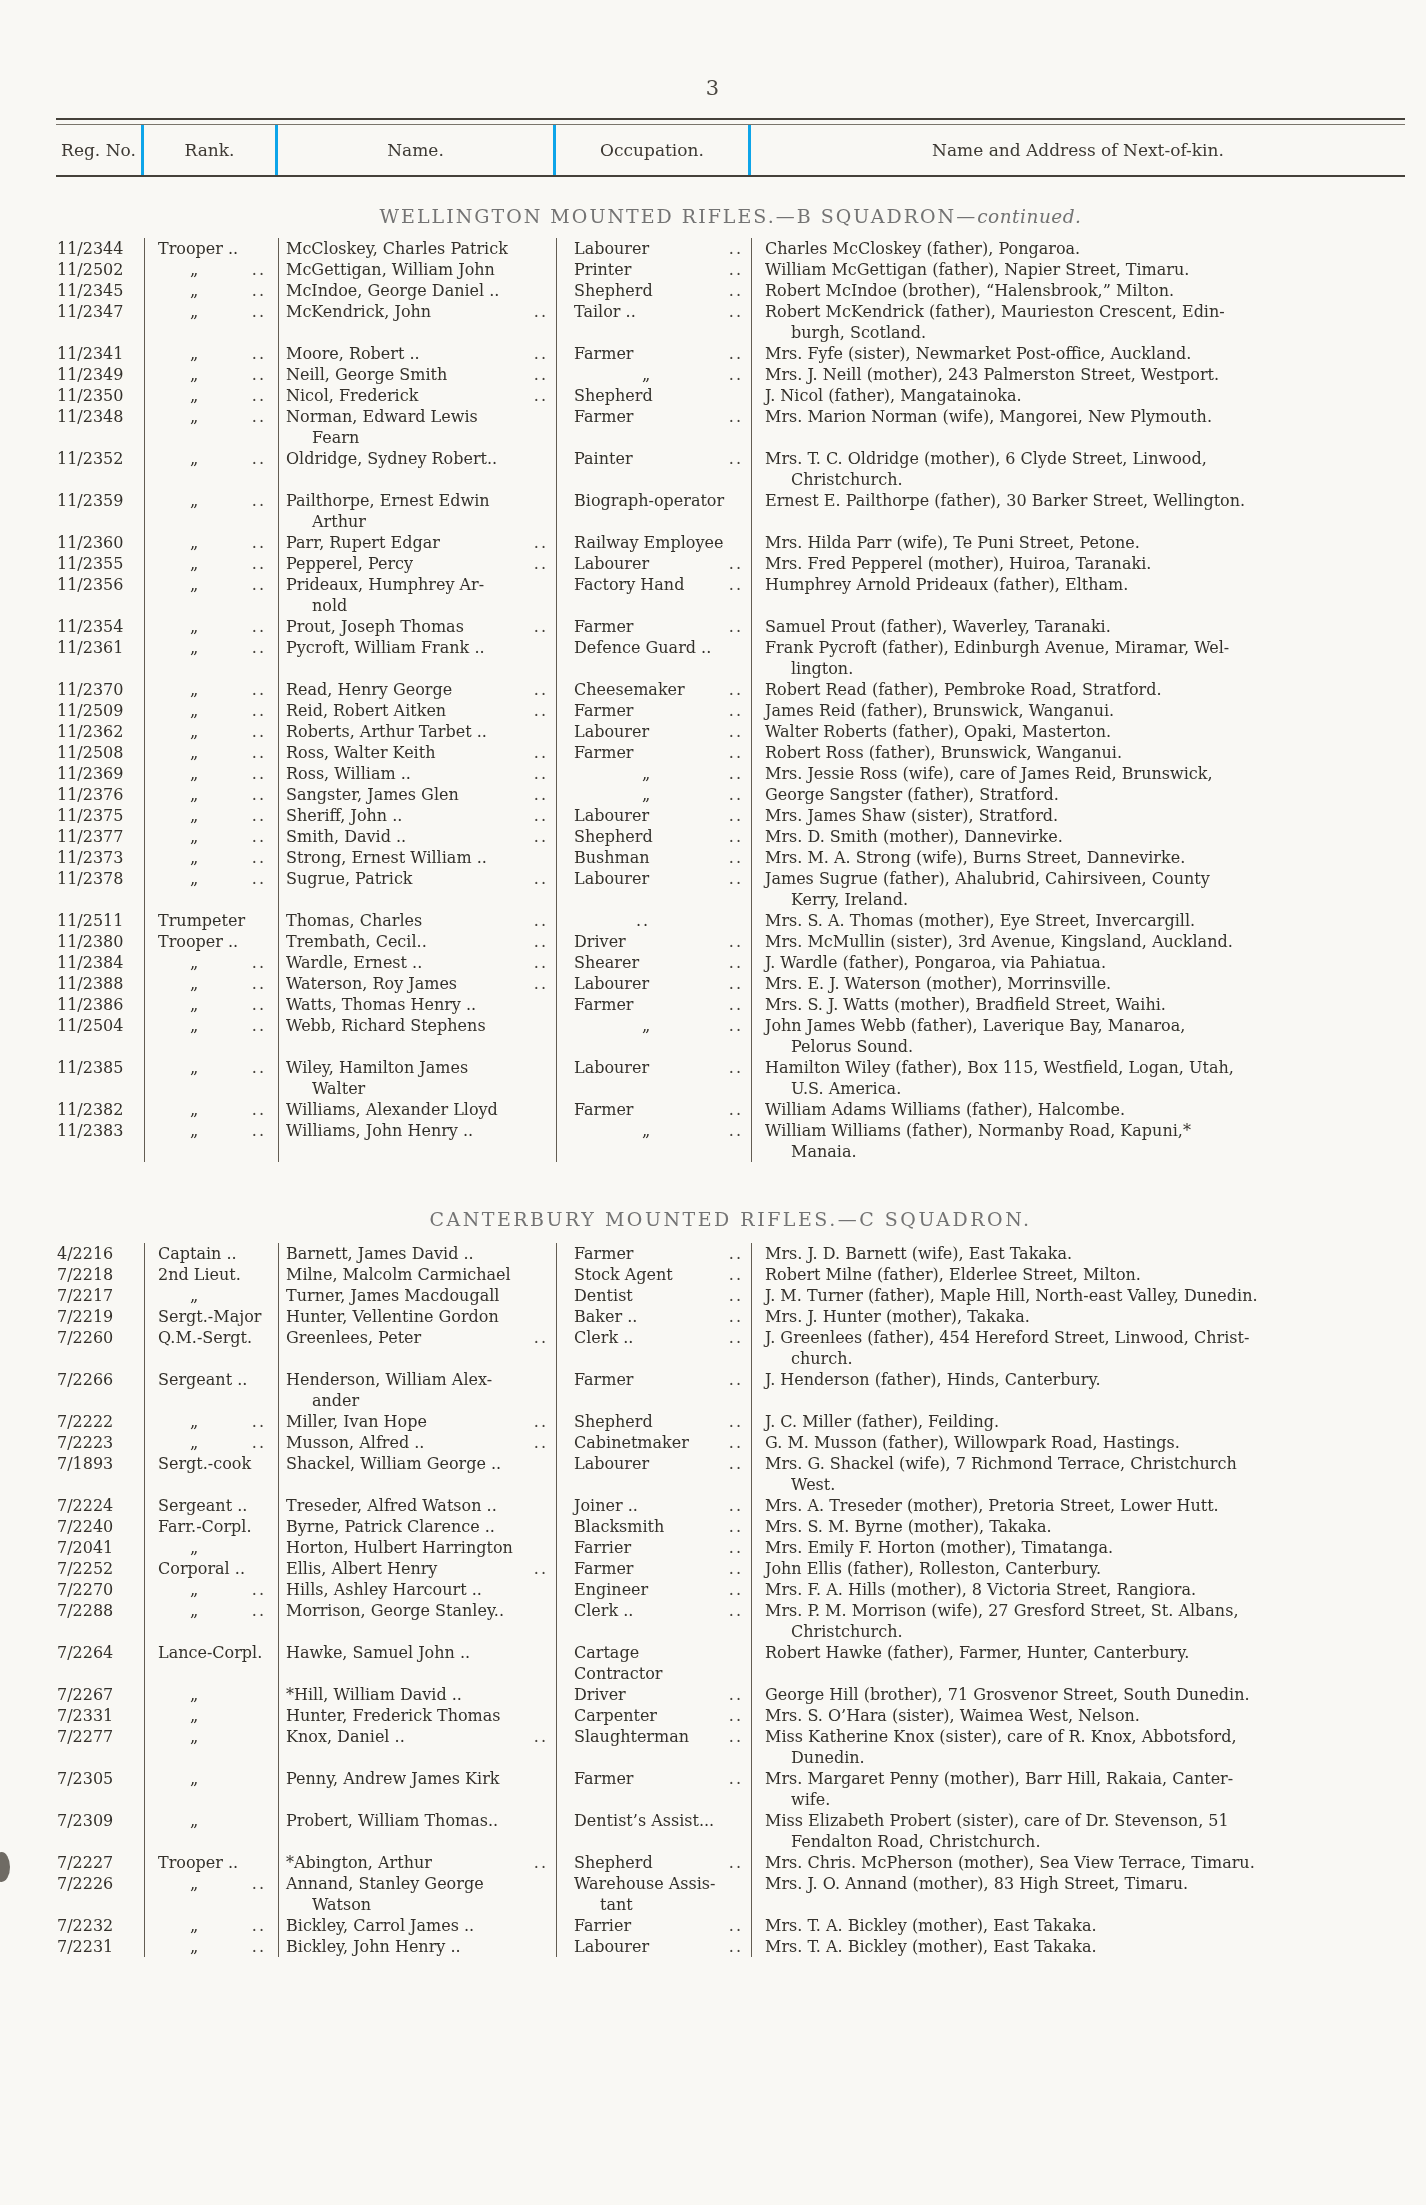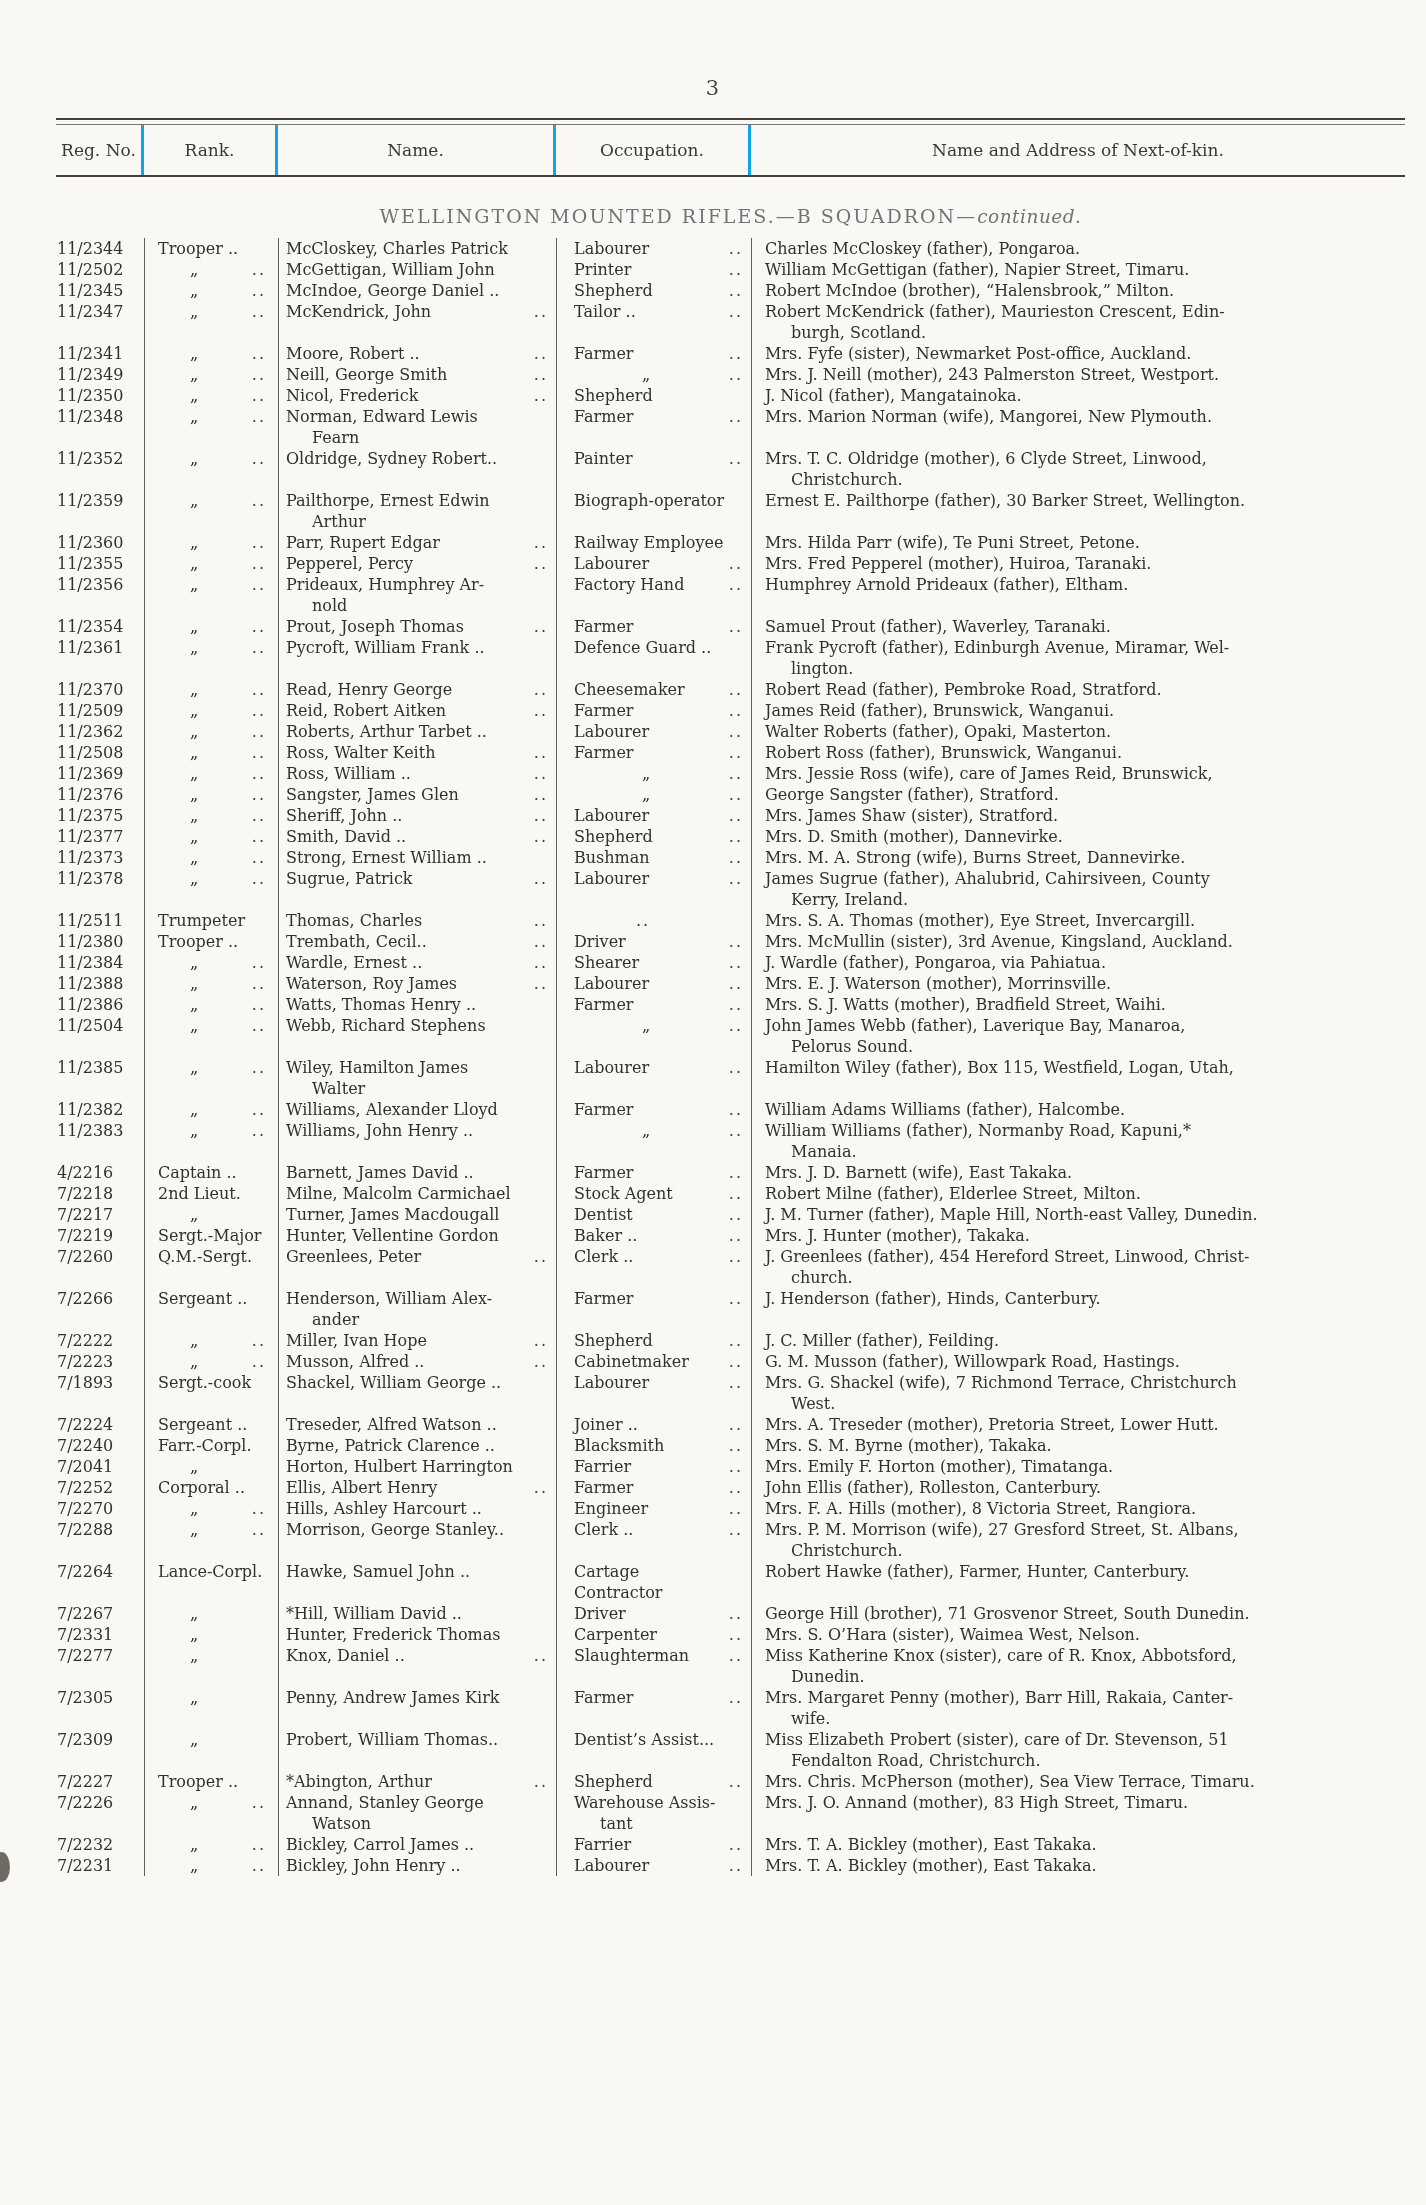--- a/index.html
+++ b/index.html
@@ -541,20 +541,21 @@
               <div class="c c-name">
                 <div class="l0">Wiley, Hamilton James</div>
                 <div class="cont">Walter</div>
               </div>
               <div class="c c-occ">
                 <div class="l0">Labourer</div>
                 <span class="rdots">..</span>
               </div>
               <div class="c c-nok">
                 <div class="l0">Hamilton Wiley (father), Box 115, Westfield, Logan, Utah,</div>
+                <div class="cont">U.S. America.</div>
               </div>
             </div>
             <div class="row">
               <div class="c c-reg">11/2382</div>
               <div class="c c-rank"><span class="ditto">„</span><span class="rdots">..</span></div>
               <div class="c c-name">
                 <div class="l0">Williams, Alexander Lloyd</div>
               </div>
               <div class="c c-occ">
                 <div class="l0">Farmer</div>
@@ -575,20 +576,21 @@
                 <span class="rdots">..</span>
               </div>
               <div class="c c-nok">
                 <div class="l0">William Williams (father), Normanby Road, Kapuni,*</div>
                 <div class="cont">Manaia.</div>
               </div>
             </div>
           </div>
         </div>
         <div class="section">
+          <div class="section-title"><span>CANTERBURY MOUNTED RIFLES.—C SQUADRON.</span></div>
           <div class="rows">
             <div class="vline" style="left: 88px;"></div>
             <div class="vline" style="left: 222px;"></div>
             <div class="vline" style="left: 500px;"></div>
             <div class="vline" style="left: 695px;"></div>
             <div class="row">
               <div class="c c-reg">4/2216</div>
               <div class="c c-rank"><span>Captain ..</span></div>
               <div class="c c-name">
                 <div class="l0">Barnett, James David ..</div>

